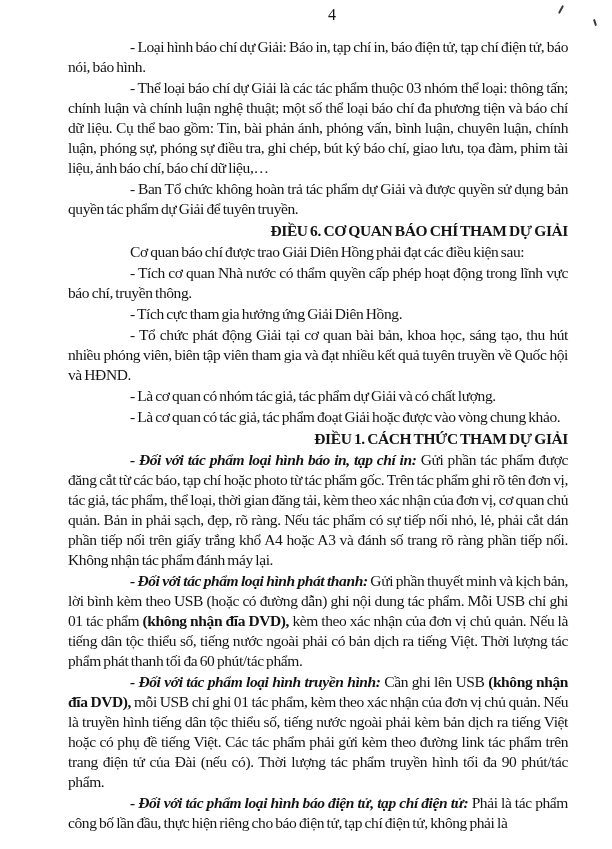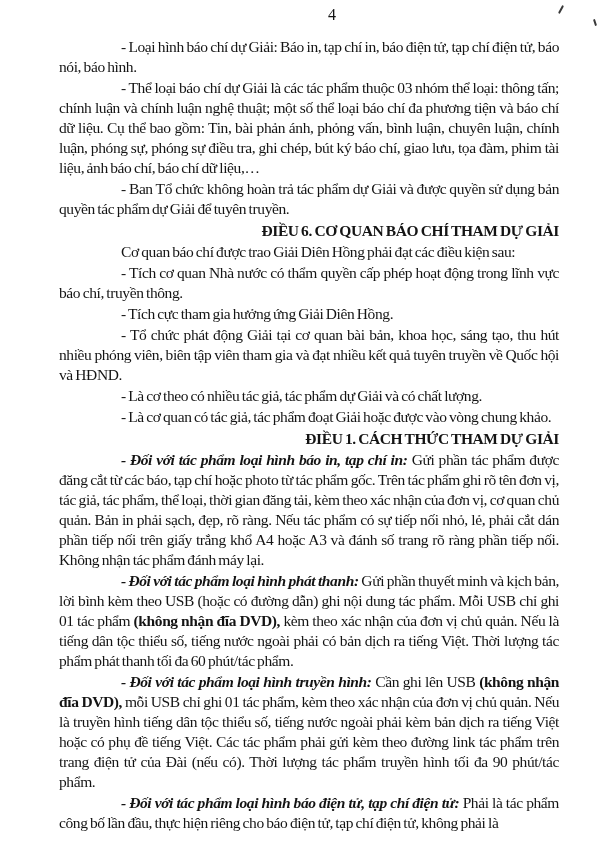--- a/index.html
+++ b/index.html
@@ -16,21 +16,21 @@
     position: absolute;
     top: 6px;
     left: 282px;
     width: 100px;
     text-align: center;
     font-size: 16px;
     letter-spacing: 0;
   }
   .content {
     position: absolute;
-    left: 59px;
+    left: 68px;
     top: 36px;
     width: 500px;
   }
   .para {
     margin: 1px 0 0 0;
     font-size: 15.5px;
     line-height: 20px;
     text-align: justify;
     text-indent: 62px;
     letter-spacing: -0.4px;
@@ -62,21 +62,21 @@
   <div class="content">
     <p class="para"><span>- Loại hình báo chí dự Giải: Báo in, tạp chí in, báo điện tử, tạp chí điện tử, báo nói, báo hình.</span></p>
     <p class="para"><span>- Thể loại báo chí dự Giải là các tác phẩm thuộc 03 nhóm thể loại: thông tấn; chính luận và chính luận nghệ thuật; một số thể loại báo chí đa phương tiện và báo chí dữ liệu. Cụ thể bao gồm: Tin, bài phản ánh, phỏng vấn, bình luận, chuyên luận, chính luận, phóng sự, phóng sự điều tra, ghi chép, bút ký báo chí, giao lưu, tọa đàm, phim tài liệu, ảnh báo chí, báo chí dữ liệu,…</span></p>
     <p class="para"><span>- Ban Tổ chức không hoàn trả tác phẩm dự Giải và được quyền sử dụng bản quyền tác phẩm dự Giải để tuyên truyền.</span></p>
 
     <p class="para heading"><span>ĐIỀU 6. CƠ QUAN BÁO CHÍ THAM DỰ GIẢI</span></p>
     <p class="para"><span>Cơ quan báo chí được trao Giải Diên Hồng phải đạt các điều kiện sau:</span></p>
     <p class="para"><span>- Tích cơ quan Nhà nước có thẩm quyền cấp phép hoạt động trong lĩnh vực báo chí, truyền thông.</span></p>
     <p class="para"><span>- Tích cực tham gia hưởng ứng Giải Diên Hồng.</span></p>
     <p class="para"><span>- Tổ chức phát động Giải tại cơ quan bài bản, khoa học, sáng tạo, thu hút nhiều phóng viên, biên tập viên tham gia và đạt nhiều kết quả tuyên truyền về Quốc hội và HĐND.</span></p>
-    <p class="para"><span>- Là cơ theo có nhiều tác giả, tác phẩm dự Giải và có chất lượng.</span></p>
+    <p class="para"><span>- Là cơ quan có nhóm tác giả, tác phẩm dự Giải và có chất lượng.</span></p>
     <p class="para"><span>- Là cơ quan có tác giả, tác phẩm đoạt Giải hoặc được vào vòng chung khảo.</span></p>
 
     <p class="para heading"><span>ĐIỀU 1. CÁCH THỨC THAM DỰ GIẢI</span></p>
 
     <p class="para"><span class="bi">- Đối với tác phẩm loại hình báo in, tạp chí in:</span><span> Gửi phần tác phẩm được đăng cắt từ các báo, tạp chí hoặc photo từ tác phẩm gốc. Trên tác phẩm ghi rõ tên đơn vị, tác giả, tác phẩm, thể loại, thời gian đăng tải, kèm theo xác nhận của đơn vị, cơ quan chủ quản. Bản in phải sạch, đẹp, rõ ràng. Nếu tác phẩm có sự tiếp nối nhỏ, lẻ, phải cắt dán phần tiếp nối trên giấy trắng khổ A4 hoặc A3 và đánh số trang rõ ràng phần tiếp nối. Không nhận tác phẩm đánh máy lại.</span></p>
 
     <p class="para"><span class="bi">- Đối với tác phẩm loại hình phát thanh:</span><span> Gửi phần thuyết minh và kịch bản, lời bình kèm theo USB (hoặc có đường dẫn) ghi nội dung tác phẩm. Mỗi USB chỉ ghi 01 tác phẩm </span><span class="b">(không nhận đĩa DVD),</span><span> kèm theo xác nhận của đơn vị chủ quản. Nếu là tiếng dân tộc thiểu số, tiếng nước ngoài phải có bản dịch ra tiếng Việt. Thời lượng tác phẩm phát thanh tối đa 60 phút/tác phẩm.</span></p>
 
     <p class="para"><span class="bi">- Đối với tác phẩm loại hình truyền hình:</span><span> Cần ghi lên USB </span><span class="b">(không nhận đĩa DVD),</span><span> mỗi USB chỉ ghi 01 tác phẩm, kèm theo xác nhận của đơn vị chủ quản. Nếu là truyền hình tiếng dân tộc thiểu số, tiếng nước ngoài phải kèm bản dịch ra tiếng Việt hoặc có phụ đề tiếng Việt. Các tác phẩm phải gửi kèm theo đường link tác phẩm trên trang điện tử của Đài (nếu có). Thời lượng tác phẩm truyền hình tối đa 90 phút/tác phẩm.</span></p>
 

